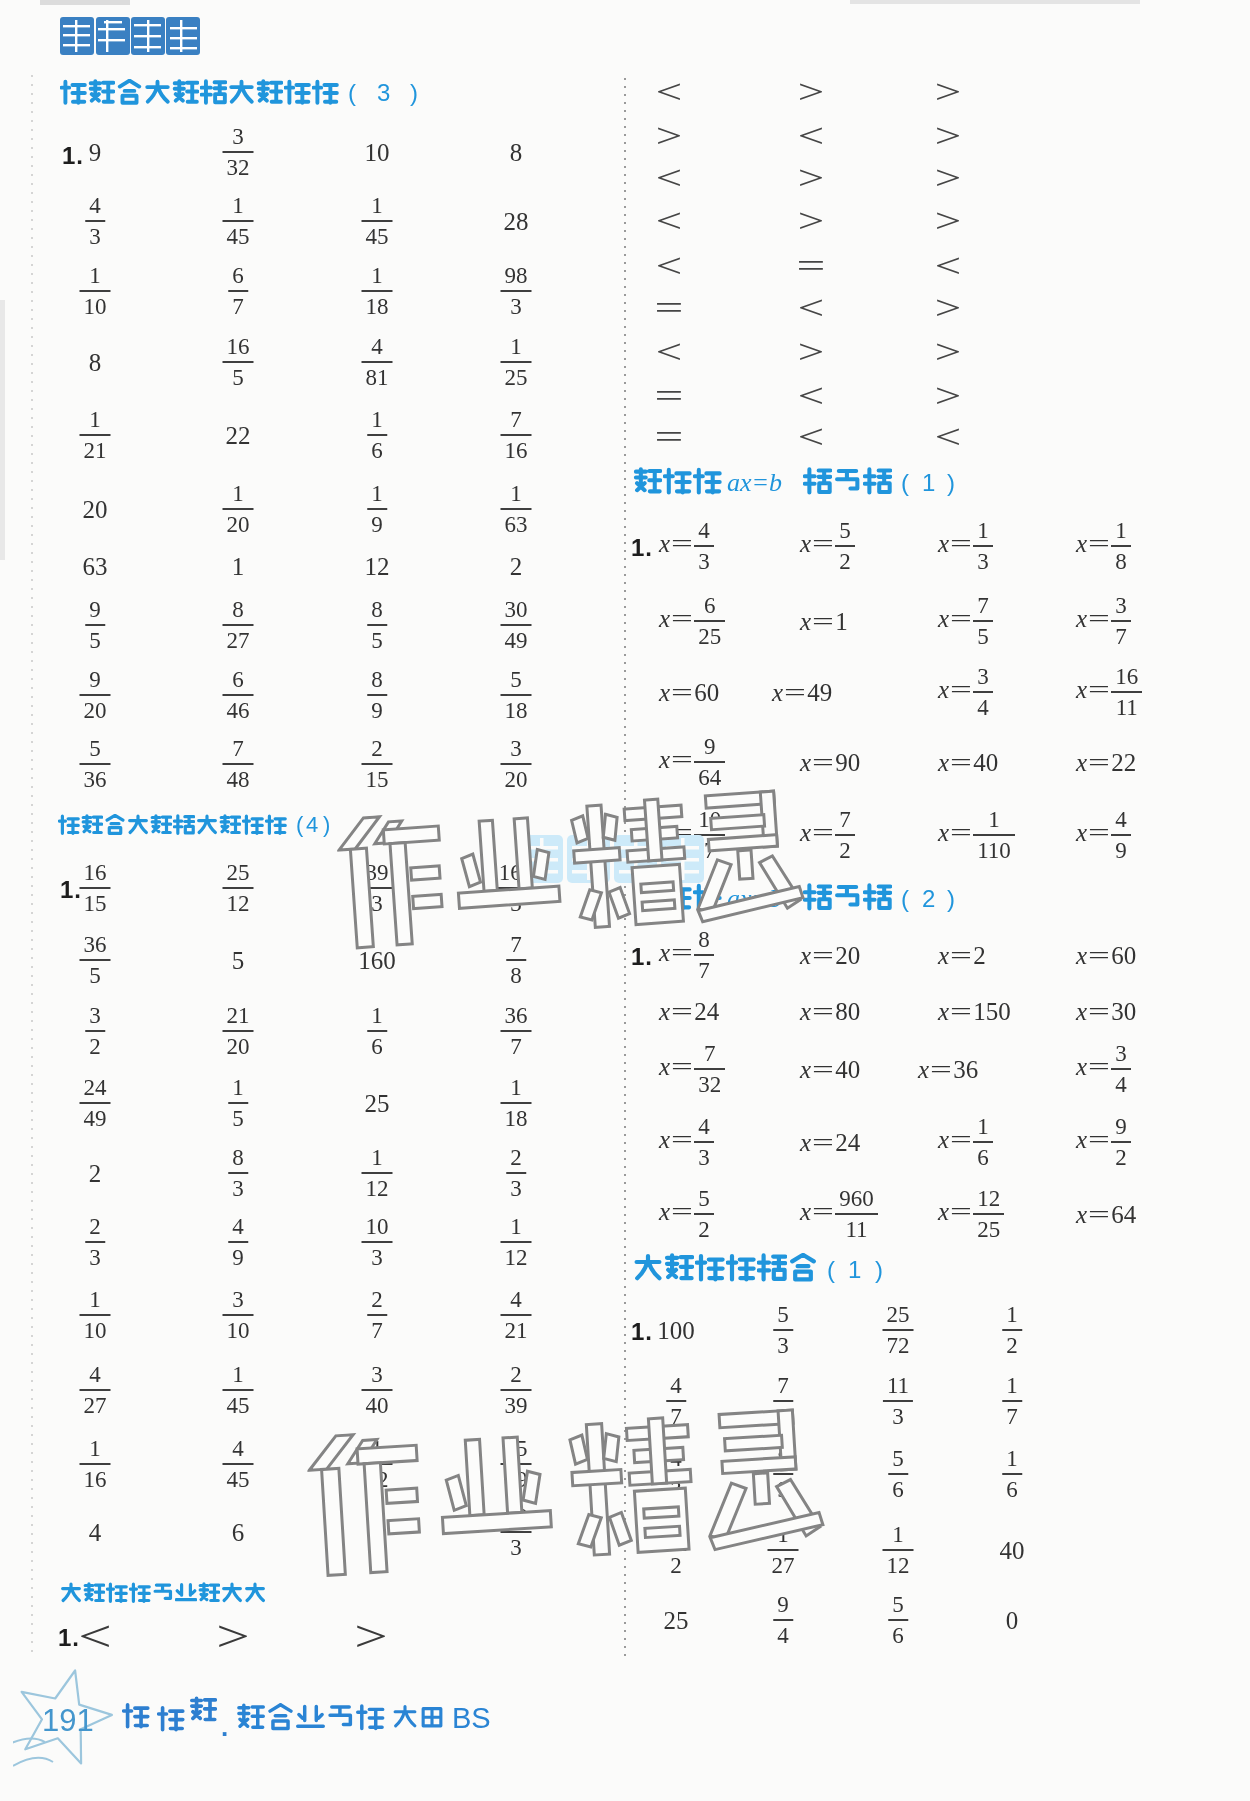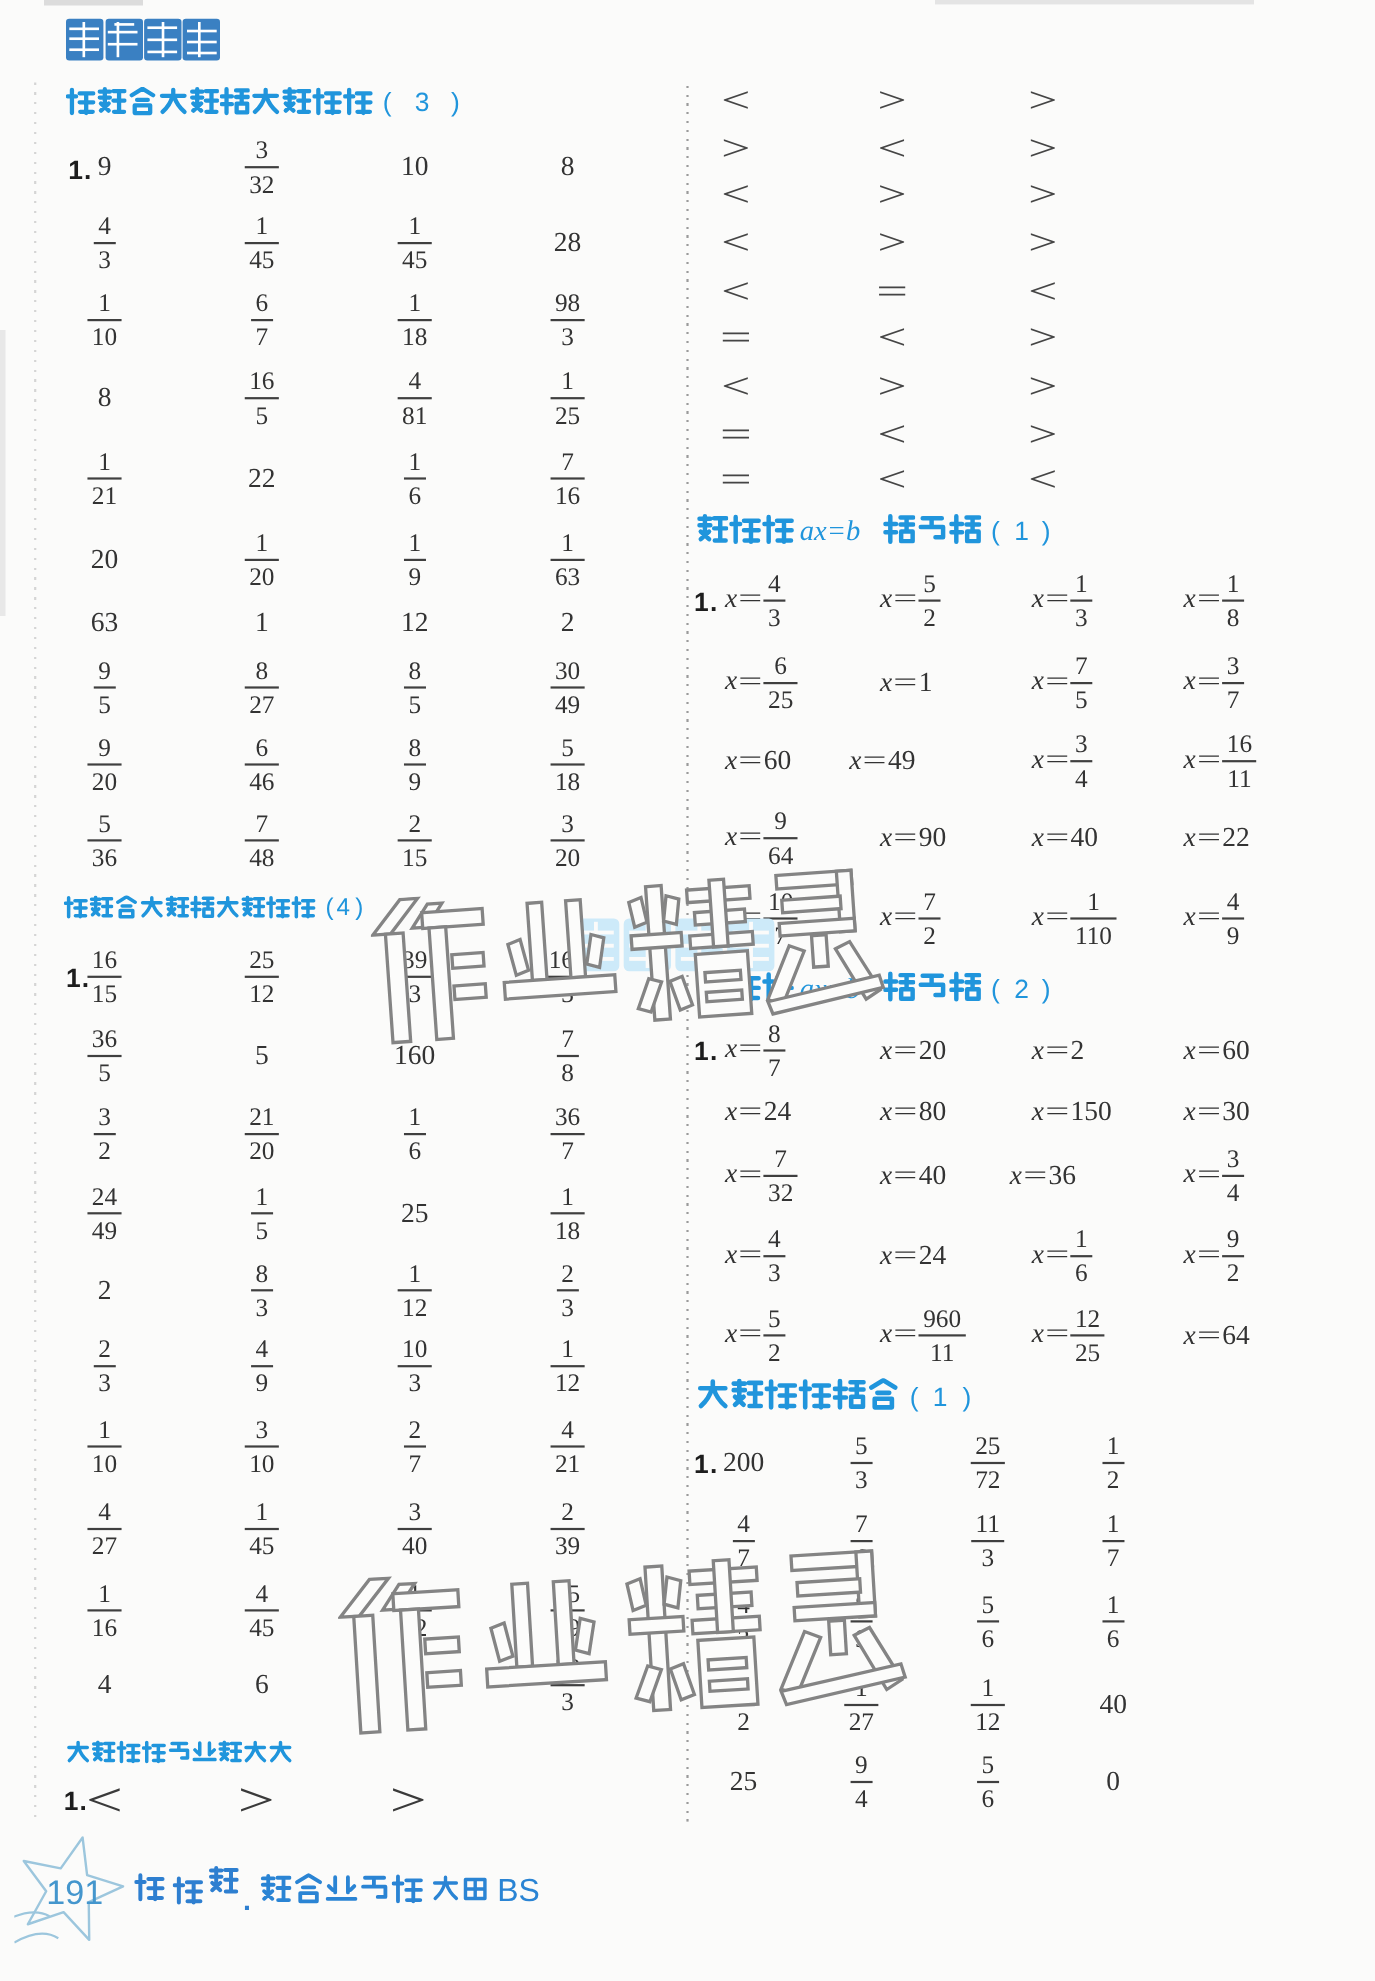--- a/index.html
+++ b/index.html
@@ -281,21 +281,21 @@
 <span class="cellL" style="left:1076px;top:1069px"><i>x</i><span class="e">=</span><span class="fr"><span class="fn">3</span><span class="fd">4</span></span></span>
 <span class="cellL" style="left:659px;top:1142px"><i>x</i><span class="e">=</span><span class="fr"><span class="fn">4</span><span class="fd">3</span></span></span>
 <span class="cellL" style="left:800px;top:1142px"><i>x</i><span class="e">=</span>24</span>
 <span class="cellL" style="left:938px;top:1142px"><i>x</i><span class="e">=</span><span class="fr"><span class="fn">1</span><span class="fd">6</span></span></span>
 <span class="cellL" style="left:1076px;top:1142px"><i>x</i><span class="e">=</span><span class="fr"><span class="fn">9</span><span class="fd">2</span></span></span>
 <span class="cellL" style="left:659px;top:1214px"><i>x</i><span class="e">=</span><span class="fr"><span class="fn">5</span><span class="fd">2</span></span></span>
 <span class="cellL" style="left:800px;top:1214px"><i>x</i><span class="e">=</span><span class="fr"><span class="fn">960</span><span class="fd">11</span></span></span>
 <span class="cellL" style="left:938px;top:1214px"><i>x</i><span class="e">=</span><span class="fr"><span class="fn">12</span><span class="fd">25</span></span></span>
 <span class="cellL" style="left:1076px;top:1214px"><i>x</i><span class="e">=</span>64</span>
 <span class="mark" style="left:631px;top:1332px">1.</span>
-<span class="cell" style="left:676px;top:1330px">200</span>
+<span class="cell" style="left:676px;top:1330px">100</span>
 <span class="cell" style="left:783px;top:1330px"><span class="fr"><span class="fn">5</span><span class="fd">3</span></span></span>
 <span class="cell" style="left:898px;top:1330px"><span class="fr"><span class="fn">25</span><span class="fd">72</span></span></span>
 <span class="cell" style="left:1012px;top:1330px"><span class="fr"><span class="fn">1</span><span class="fd">2</span></span></span>
 <span class="cell" style="left:676px;top:1401px"><span class="fr"><span class="fn">4</span><span class="fd">7</span></span></span>
 <span class="cell" style="left:783px;top:1401px"><span class="fr"><span class="fn">7</span><span class="fd">6</span></span></span>
 <span class="cell" style="left:898px;top:1401px"><span class="fr"><span class="fn">11</span><span class="fd">3</span></span></span>
 <span class="cell" style="left:1012px;top:1401px"><span class="fr"><span class="fn">1</span><span class="fd">7</span></span></span>
 <span class="cell" style="left:676px;top:1474px"><span class="fr"><span class="fn">4</span><span class="fd">3</span></span></span>
 <span class="cell" style="left:783px;top:1474px"><span class="fr"><span class="fn">8</span><span class="fd">9</span></span></span>
 <span class="cell" style="left:898px;top:1474px"><span class="fr"><span class="fn">5</span><span class="fd">6</span></span></span>

